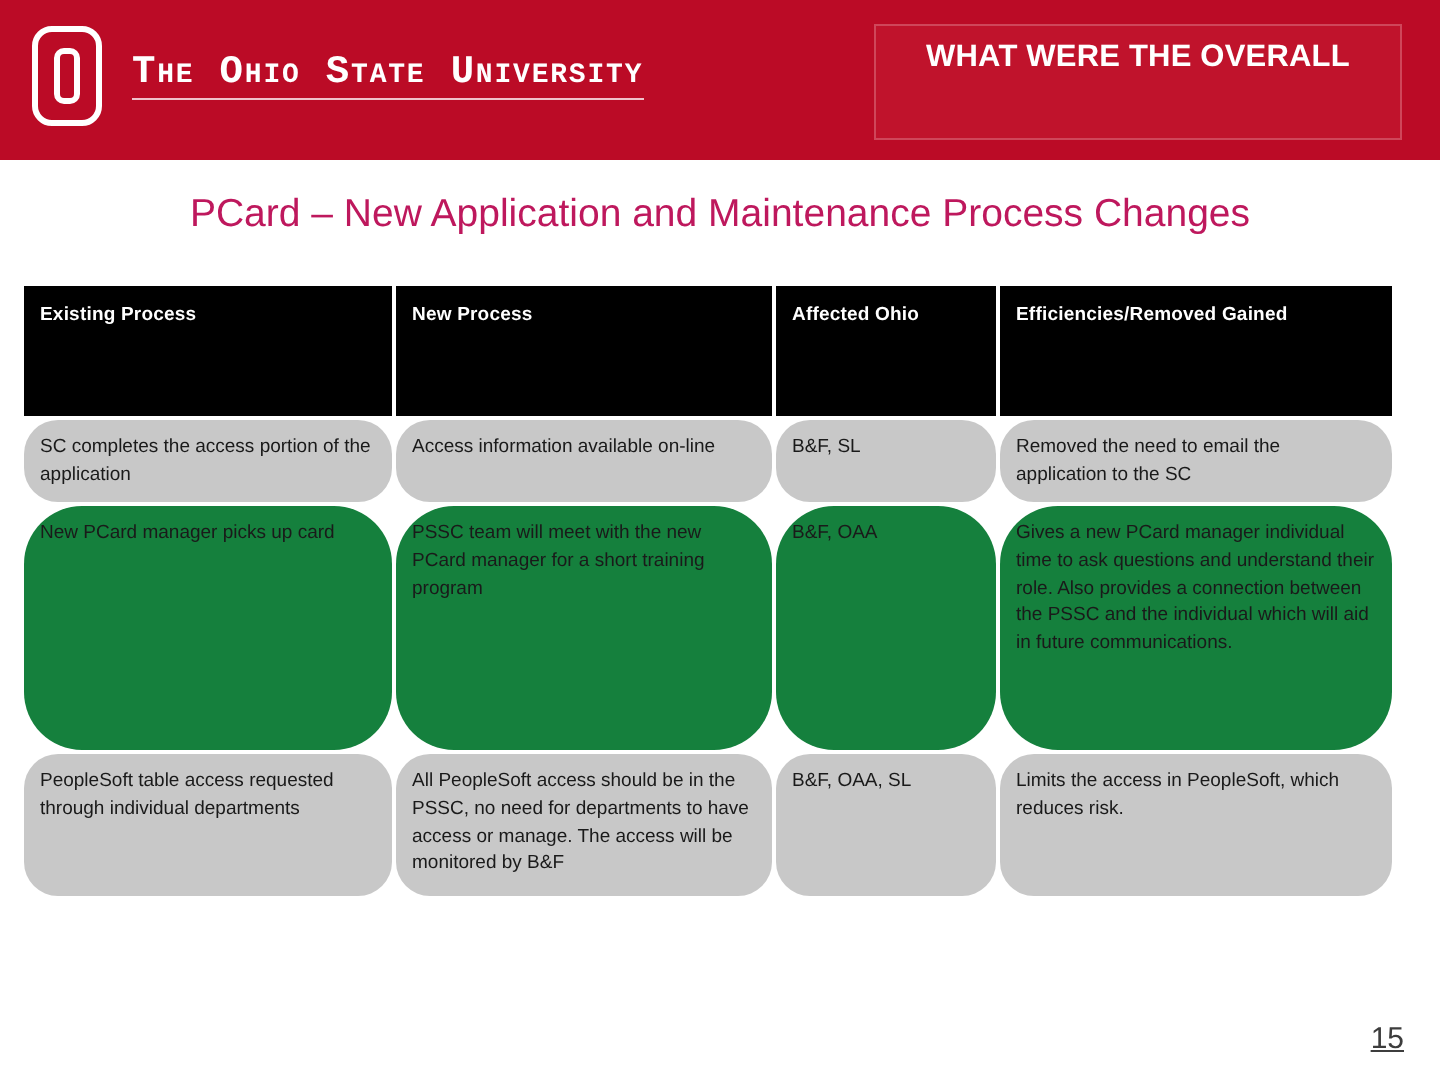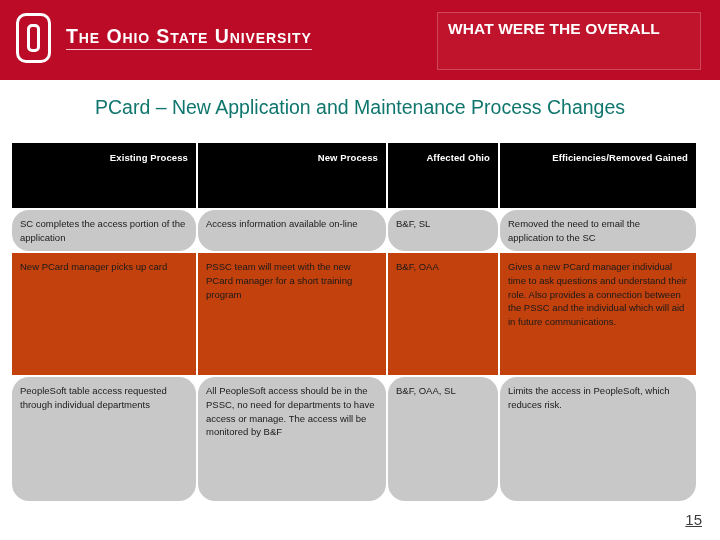--- a/index.html
+++ b/index.html
@@ -52,21 +52,21 @@
     width: 13px;
     height: 28px;
     border: 3px solid #ffffff;
     border-radius: 5px;
     box-sizing: border-box;
     background: #bb0b26;
   }
   .wordmark {
     margin-left: 15px;
     color: #ffffff;
-    font-family: Liberation Sans, sans-serif;
+    font-family: Liberation Mono, monospace;
     font-size: 19.5px;
     font-weight: bold;
     letter-spacing: 0.9px;
     line-height: 1.05;
     white-space: nowrap;
     border-bottom: 1px solid #f0c2cb;
     padding-bottom: 3px;
     font-variant: small-caps;
   }
 
@@ -79,33 +79,33 @@
     height: 58px;
     background: #c0132c;
     border: 1px solid #cf465a;
     box-sizing: border-box;
     padding: 7px 10px 0 10px;
   }
   .title-box-text {
     color: #ffffff;
     font-size: 15.5px;
     font-weight: bold;
-    text-align: left;
+    text-align: center;
     line-height: 1.13;
     letter-spacing: 0.1px;
   }
 
   
   .subtitle {
     position: absolute;
     left: 0;
     top: 96px;
     width: 720px;
     text-align: center;
-    color: #0f766e;
+    color: #be185d;
     font-size: 19.5px;
     line-height: 1.2;
     white-space: nowrap;
   }
 
   
   .table-wrap {
     position: absolute;
     left: 12px;
     top: 143px;
@@ -122,43 +122,43 @@
   table.data-table td {
     vertical-align: top;
     padding: 7px 8px 6px 8px;
     box-sizing: border-box;
   }
   table.data-table thead th {
     background: #000000;
     color: #ffffff;
     font-size: 9.5px;
     font-weight: bold;
-    text-align: right;
+    text-align: left;
     height: 65px;
     vertical-align: top;
     padding-top: 9px;
     letter-spacing: 0.1px;
   }
   table.data-table tbody td {
     color: #1a1a1a;
     font-size: 9.5px;
     line-height: 1.45;
     text-align: left;
   }
   tr.row-shade-a td { background: #c8c8c8; border-radius: 17px; }
-  tr.row-shade-b td { background: #c2410c; }
+  tr.row-shade-b td { background: #15803d; border-radius: 29px; }
 
   .col-1 { width: 184px; }
   .col-2 { width: 188px; }
   .col-3 { width: 110px; }
   .col-4 { width: 196px; }
 
   .row-h-1 td { height: 41px; }
   .row-h-2 td { height: 122px; }
-  .row-h-3 td { height: 124px; }
+  .row-h-3 td { height: 71px; }
 
   
   .page-number {
     position: absolute;
     right: 18px;
     bottom: 12px;
     color: #3d3d3d;
     font-size: 15px;
     text-decoration: underline;
   }

